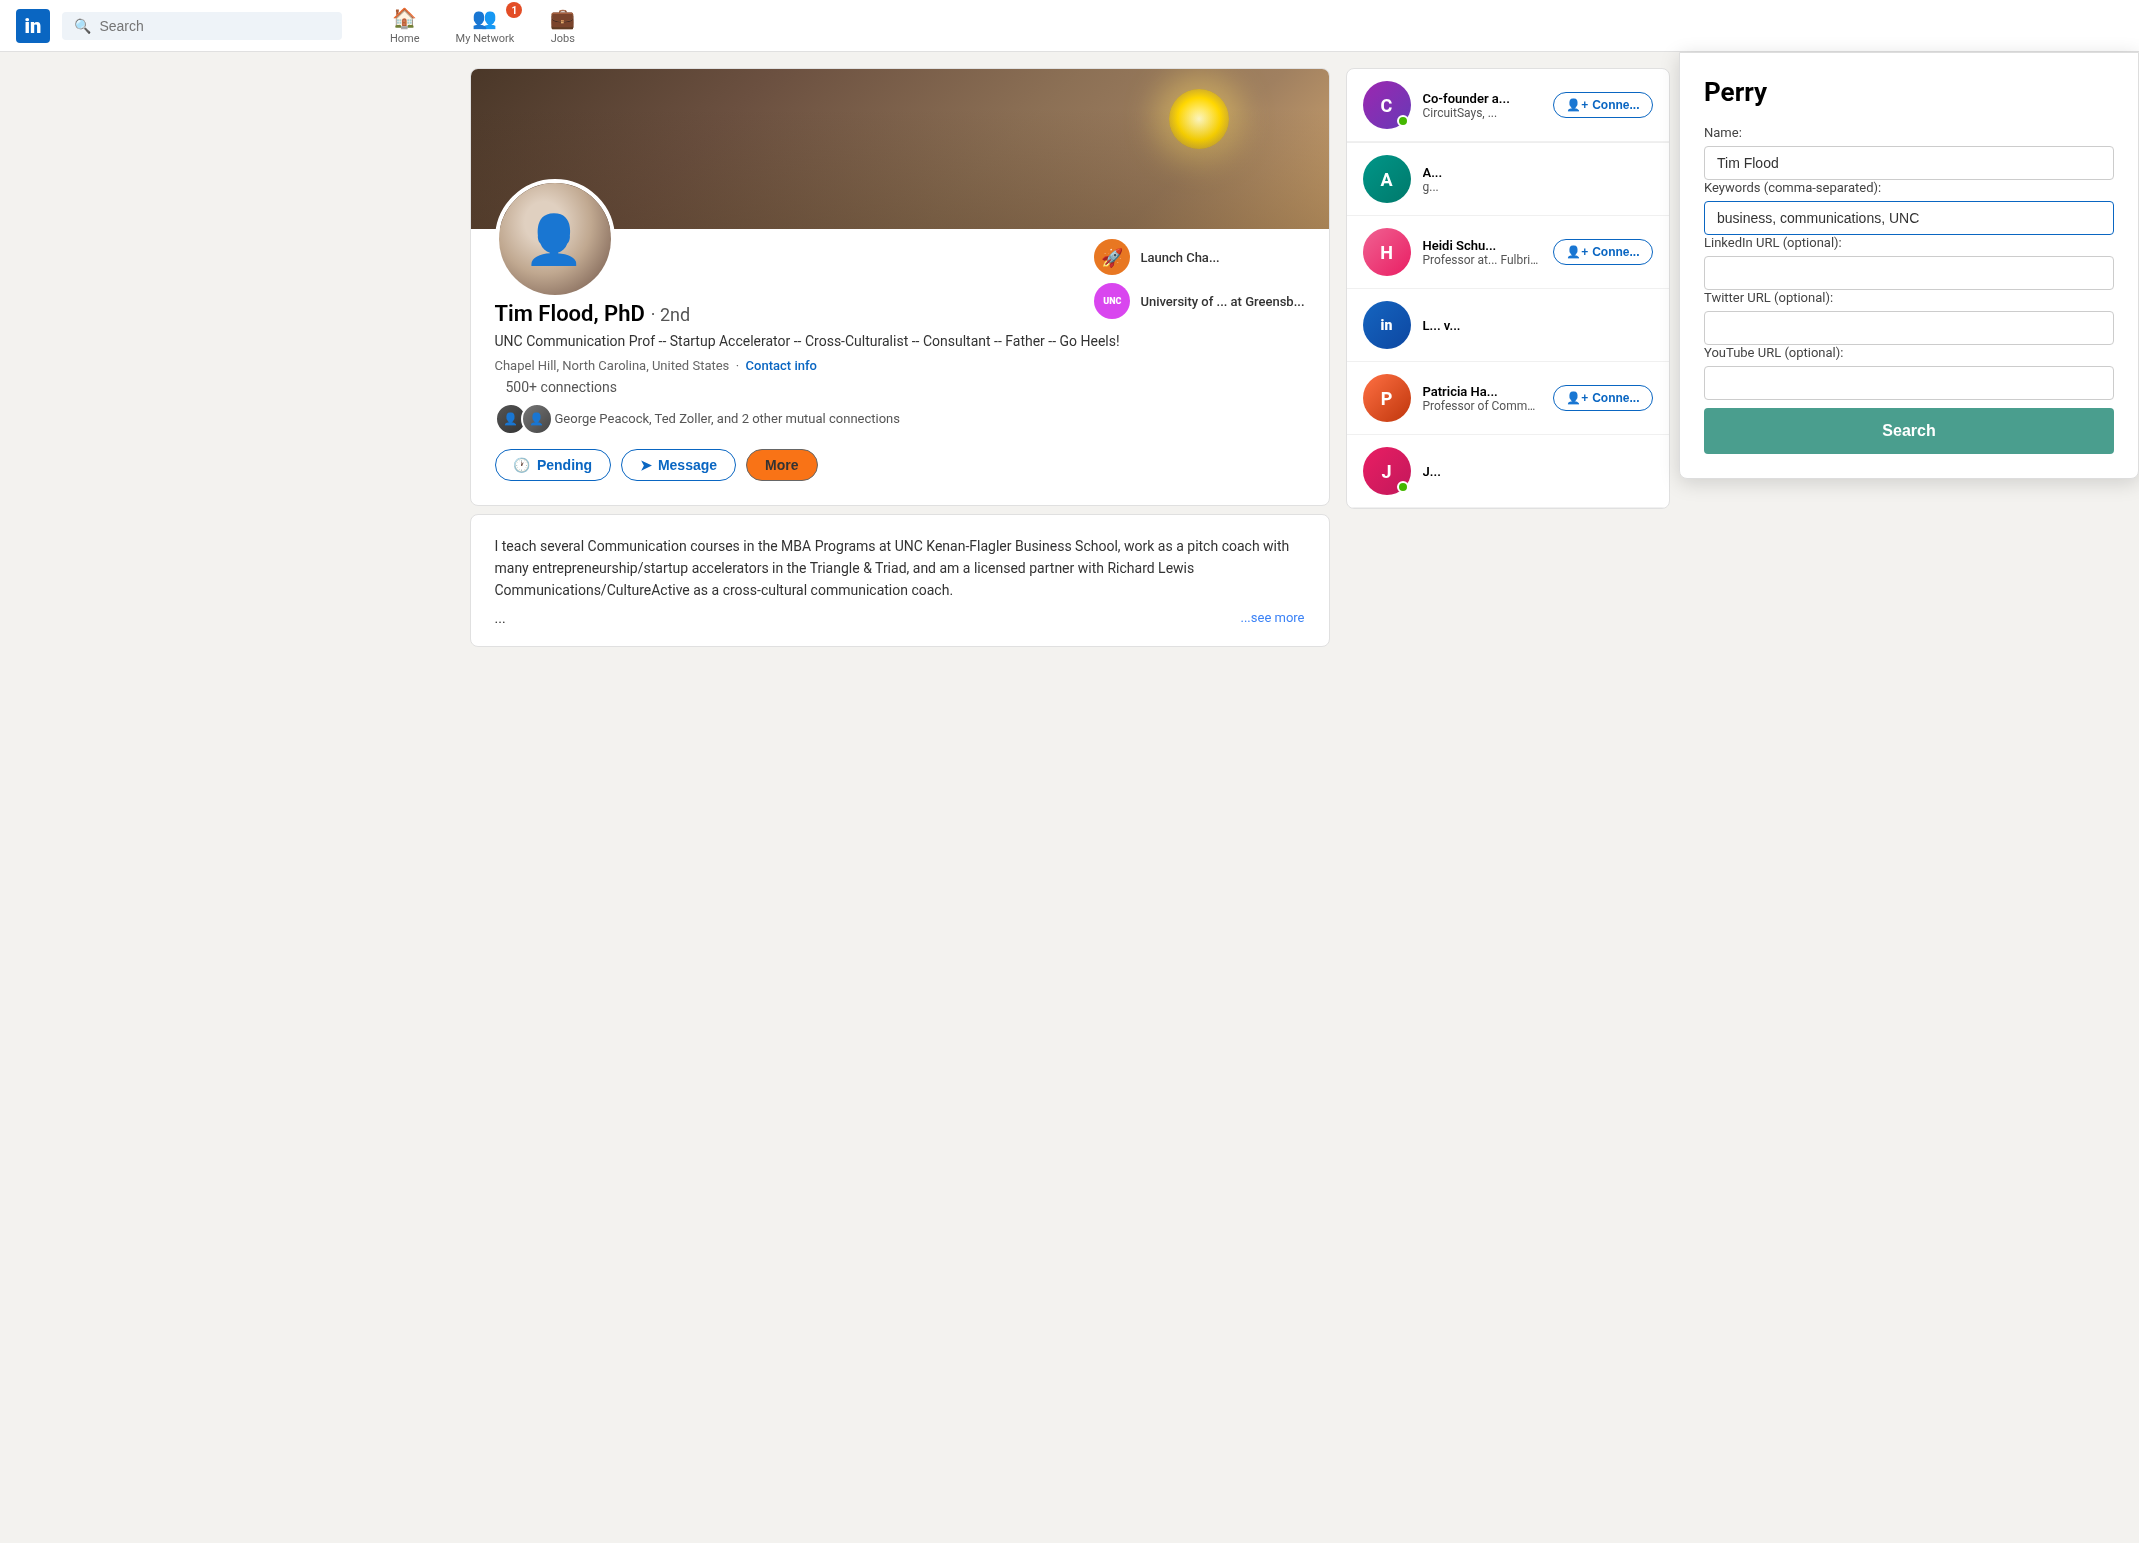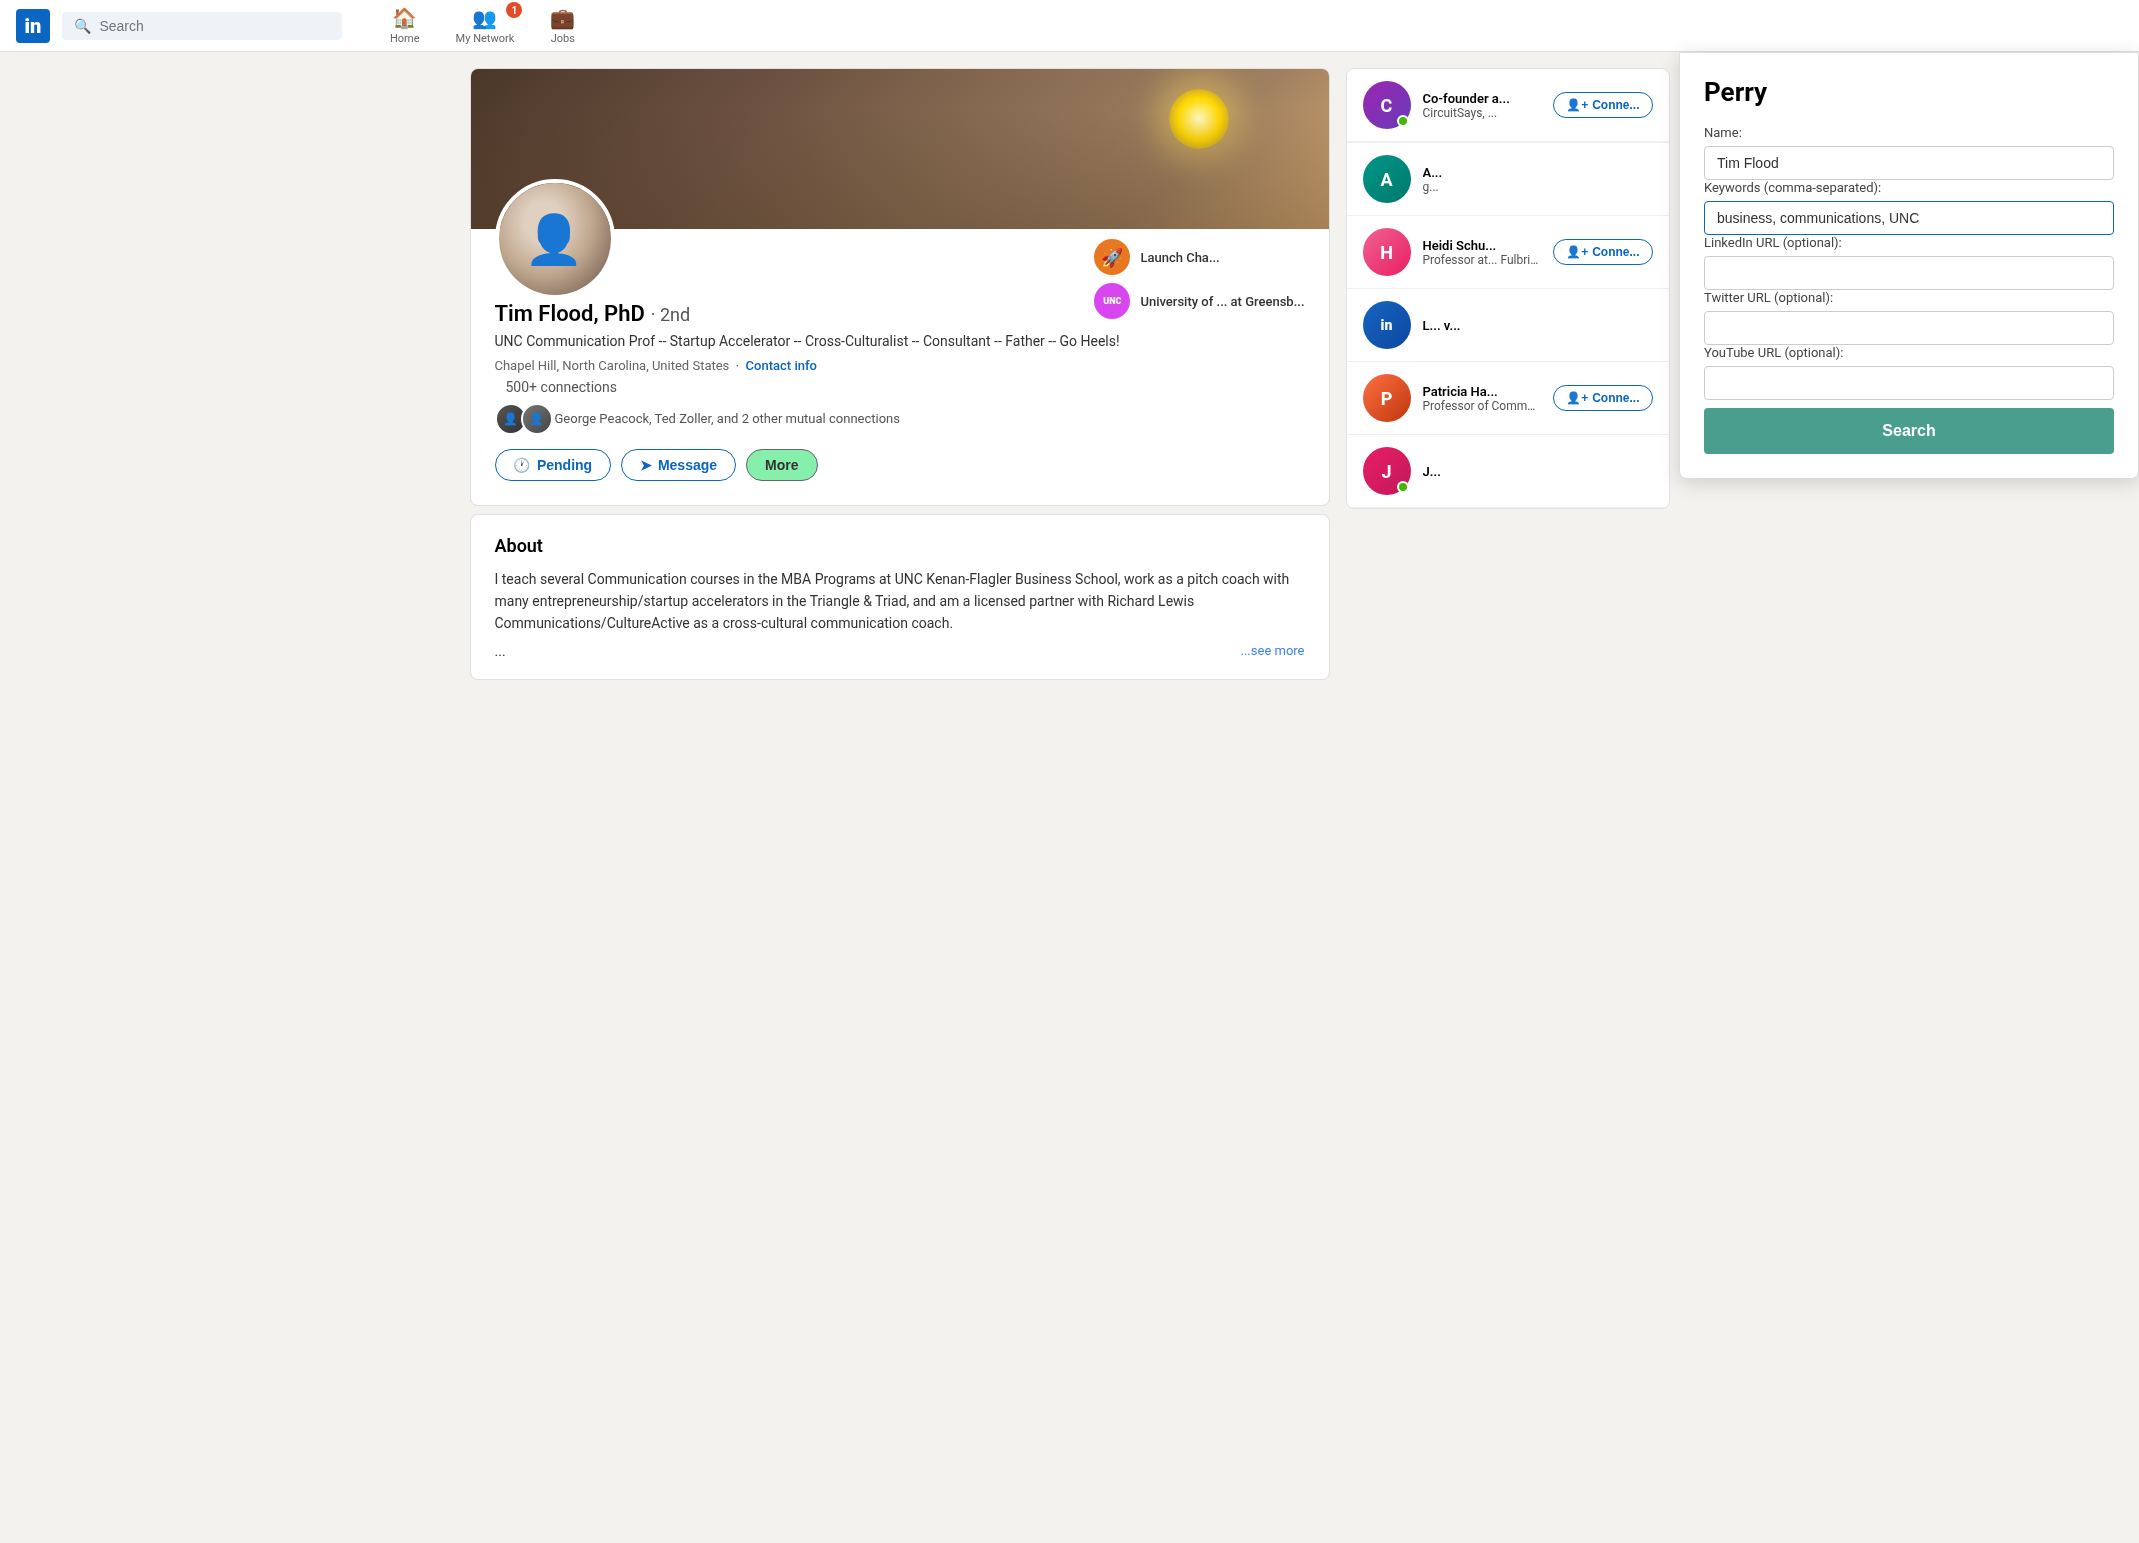--- a/index.html
+++ b/index.html
@@ -85,21 +85,21 @@
       margin-right: -6px; overflow: hidden; display: flex; align-items: center; justify-content: center;
       font-size: 12px; color: #fff;
     }
     .action-buttons { display: flex; gap: 10px; margin-top: 14px; flex-wrap: wrap; }
     .btn {
       padding: 7px 18px; border-radius: 20px; font-size: 14px; font-weight: 600;
       cursor: pointer; border: 1.5px solid #0a66c2; display: flex; align-items: center; gap: 6px;
     }
     .btn-pending { background: #fff; color: #0a66c2; }
     .btn-message { background: #fff; color: #0a66c2; }
-    .btn-more { background: #86efac; color: #333; border-color: #666; }
+    .btn-more { background: #f97316; color: #333; border-color: #666; }
     .exp-tag { display: flex; align-items: center; gap: 10px; }
     .exp-icon { width: 36px; height: 36px; border-radius: 50%; display: flex; align-items: center; justify-content: center; font-size: 18px; }
     .exp-icon-orange { background: #e87722; color: #fff; }
     .exp-icon-blue { background: #d946ef; color: #fff; font-size: 10px; font-weight: bold; }
     .exp-text { font-size: 13px; font-weight: 500; color: #333; }
 
     
     .about-card {
       background: #fff; border-radius: 8px; padding: 20px 24px;
       margin: 8px 0; border: 1px solid #e0e0e0;
@@ -249,21 +249,20 @@
             </button>
             <button class="btn btn-more">
               <span>More</span>
             </button>
           </div>
         </div>
       </div>
     </div>
 
     <div class="about-card">
-      <h2 class="section-title">About</h2>
       <p class="about-text">
         <span>I teach several Communication courses in the MBA Programs at UNC Kenan-Flagler Business School, work as a pitch coach with many entrepreneurship/startup accelerators in the Triangle &amp; Triad, and am a licensed partner with Richard Lewis Communications/CultureActive as a cross-cultural communication coach.</span>
       </p>
       <p style="margin-top:8px; font-size:14px; color:#333;">
         <span>...</span>
         <span class="see-more-link">...see more</span>
       </p>
     </div>
 
   </div>

